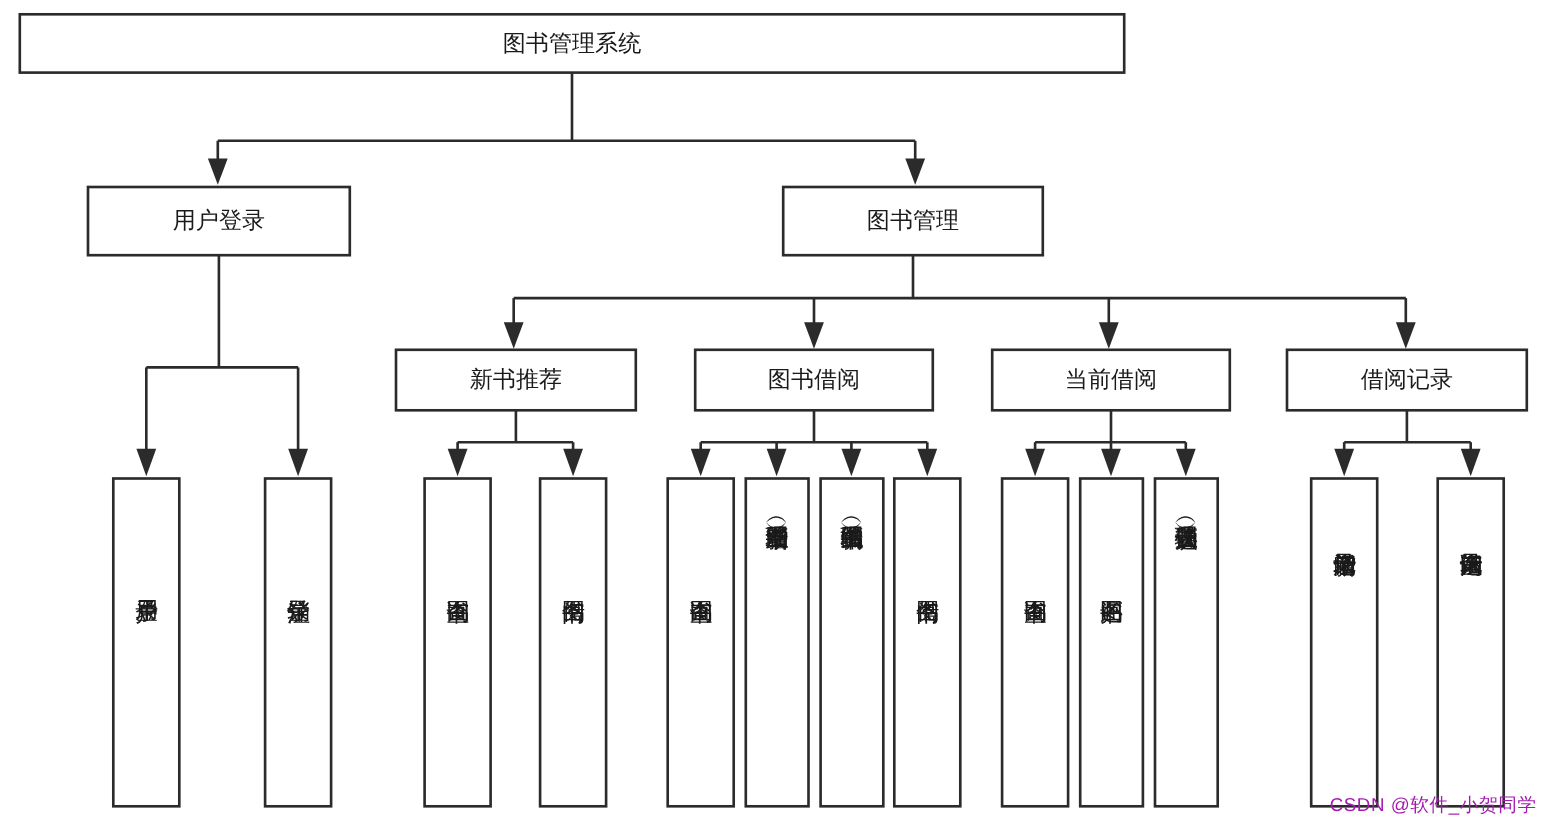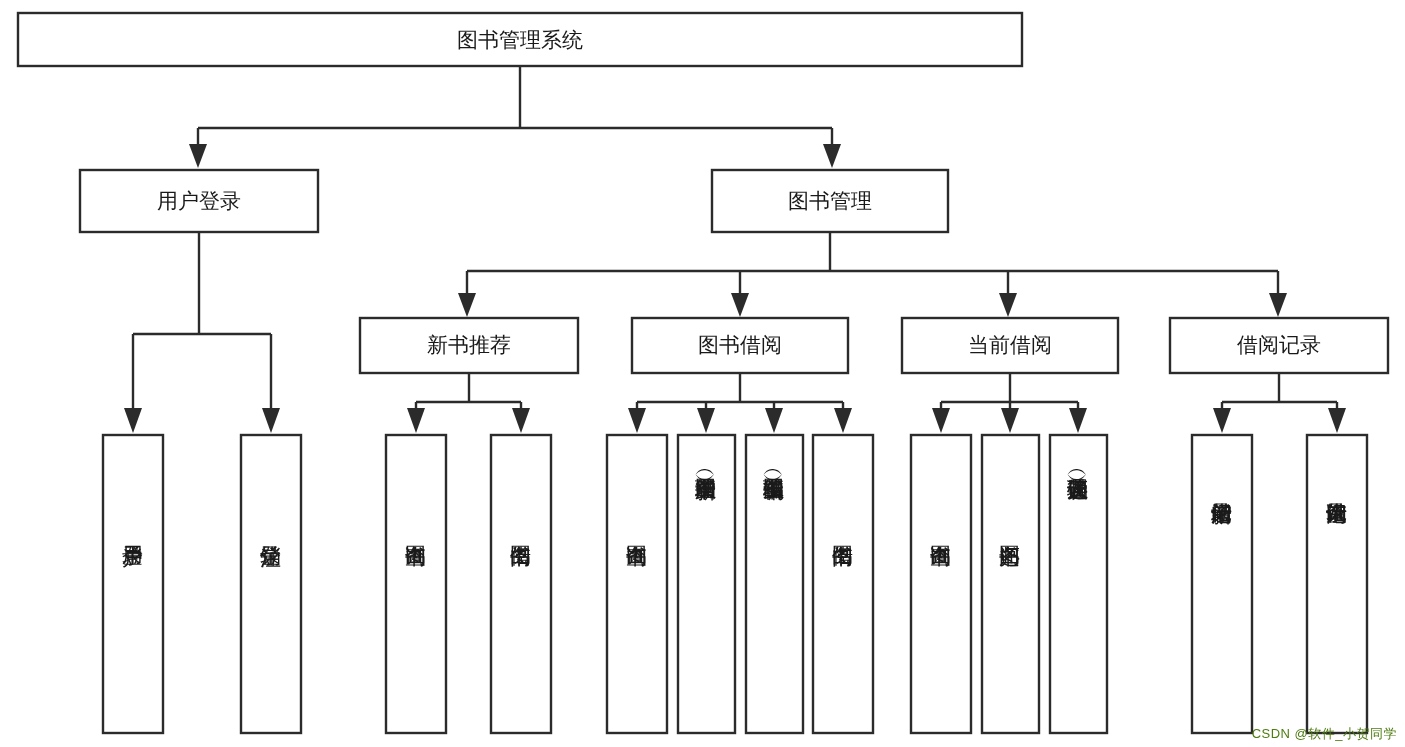--- a/index.html
+++ b/index.html
@@ -53,22 +53,22 @@
     font-family: "Liberation Sans", "DejaVu Sans", sans-serif;
     font-size: 21px;
     fill: #1a1a1a;
     text-anchor: middle;
   }
   .watermark-text {
     position: absolute;
     right: 8px;
     bottom: 4px;
     font-family: "Liberation Sans", "DejaVu Sans", sans-serif;
-    font-size: 13px;
-    color: #4d7c0f;
+    font-size: 17px;
+    color: #a21caf;
     letter-spacing: 0.5px;
     white-space: nowrap;
     user-select: none;
     margin-left: 40px;
   }
 </style>
 </head>
 <body>
 
 <div id="diagram-root">

